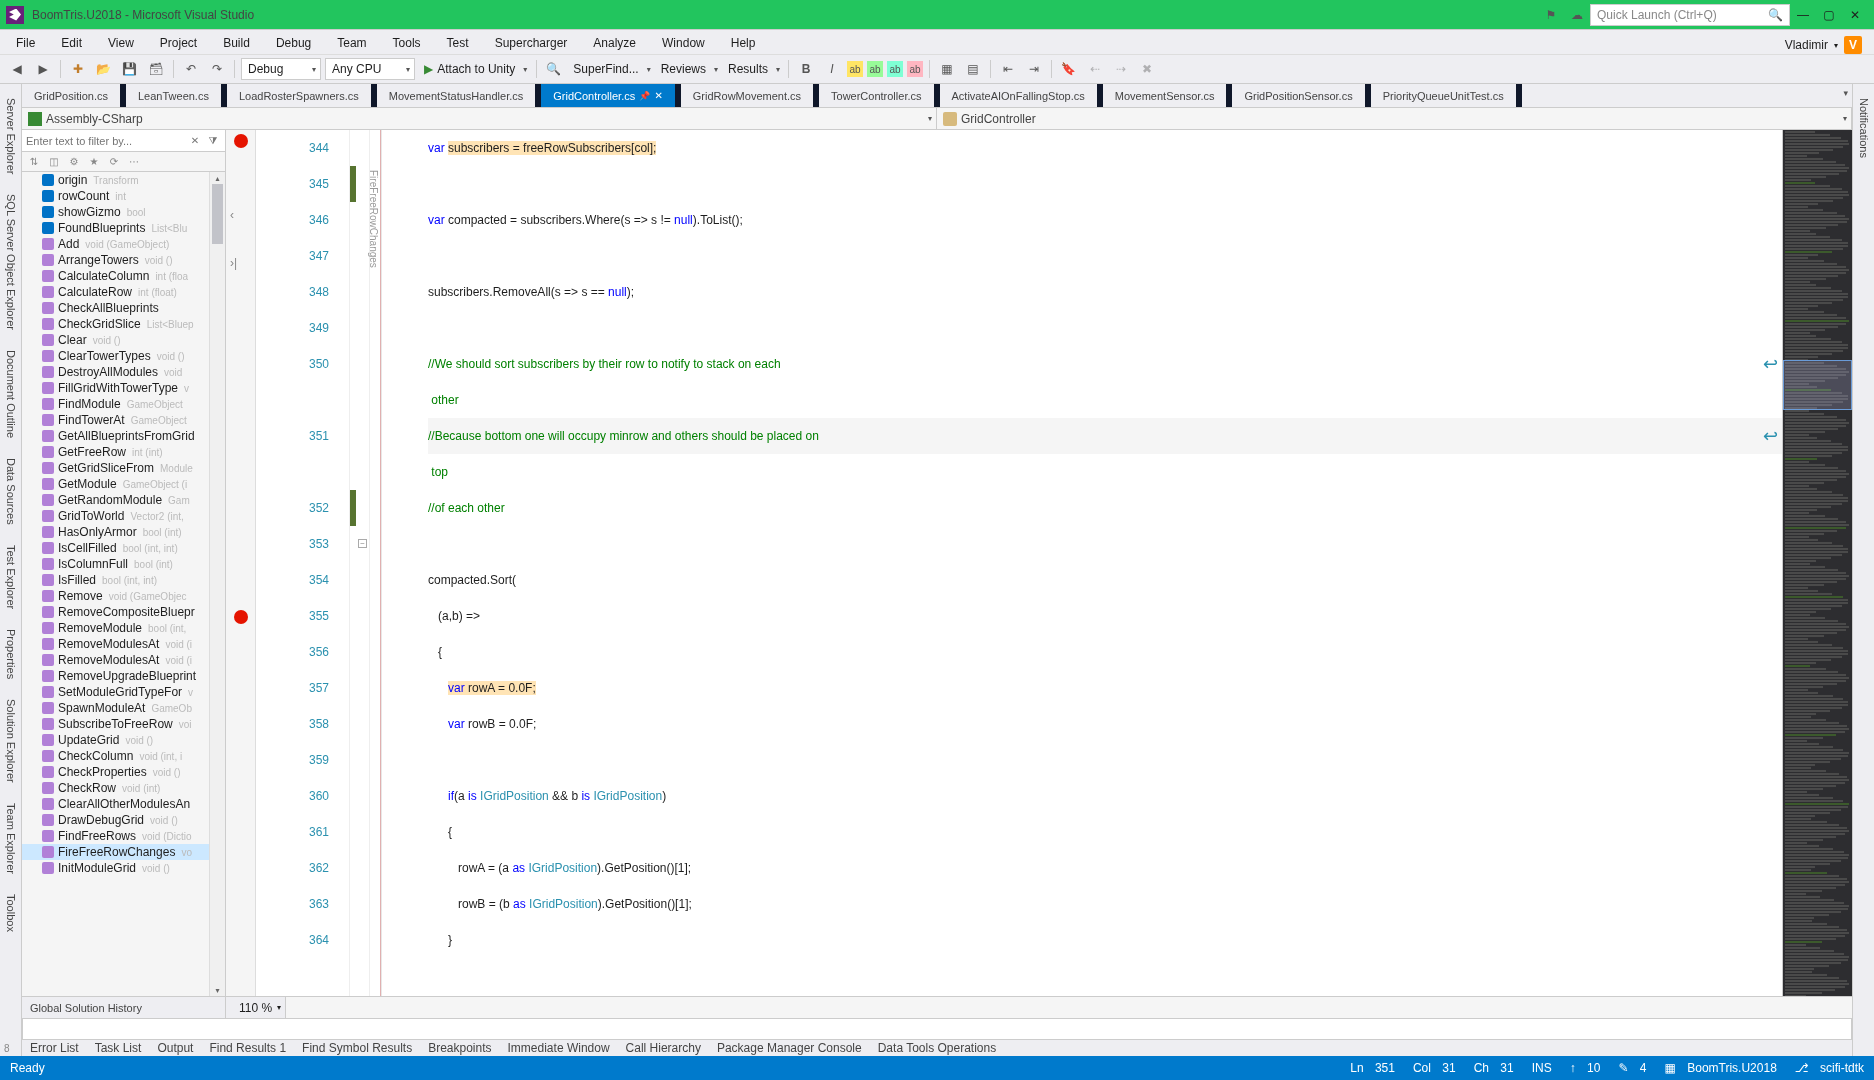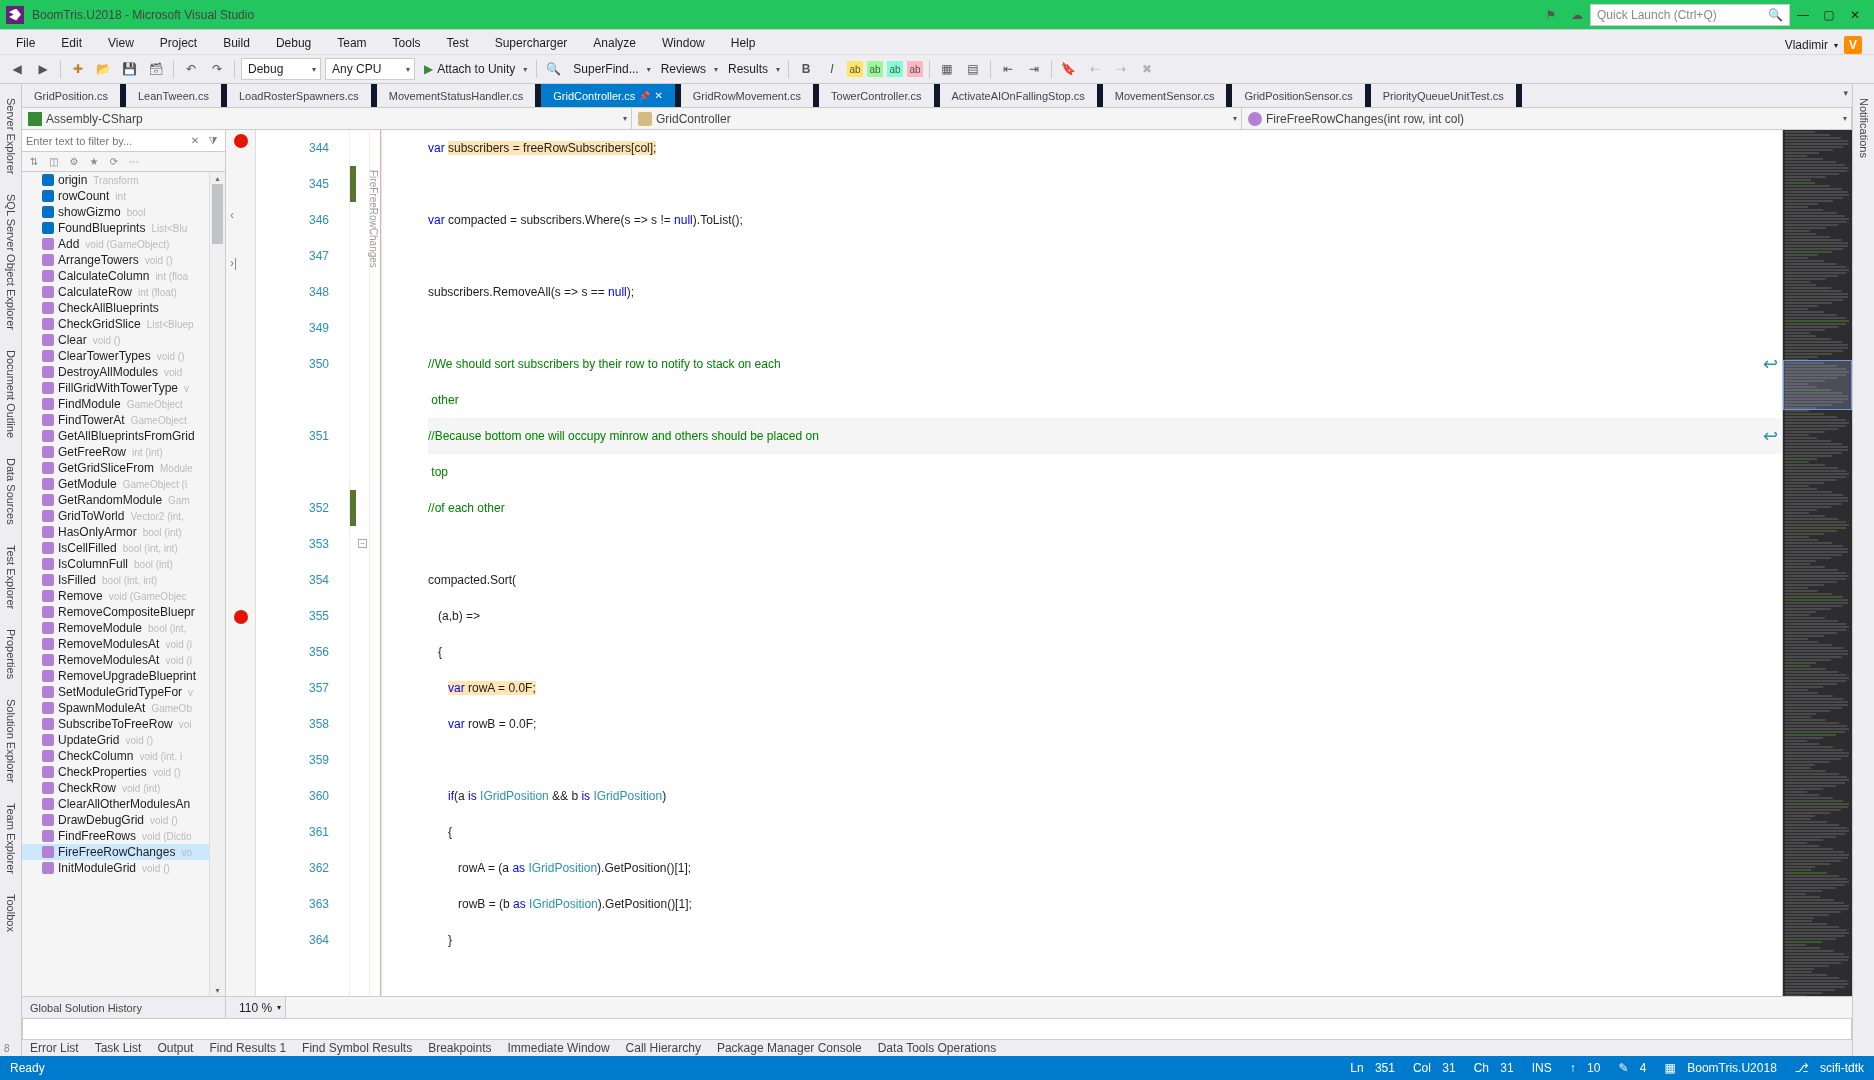--- a/index.html
+++ b/index.html
@@ -260,24 +260,20 @@
 </div>
 
 <div class="navbar">
   <div class="nav-combo">
     <span class="nav-icon ic-csharp"></span>
     <span>Assembly-CSharp</span>
   </div>
   <div class="nav-combo">
     <span class="nav-icon ic-class"></span>
     <span>GridController</span>
-  </div>
-  <div class="nav-combo">
-    <span class="nav-icon ic-method"></span>
-    <span>FireFreeRowChanges(int row, int col)</span>
   </div>
 </div>
 
 <div class="editor-wrap">
   <div class="members-panel">
     <div class="members-filter">
       <input placeholder="Enter text to filter by..." style="">
       <span class="fbtn">✕</span>
       <span class="fbtn">⧩</span>
     </div>

